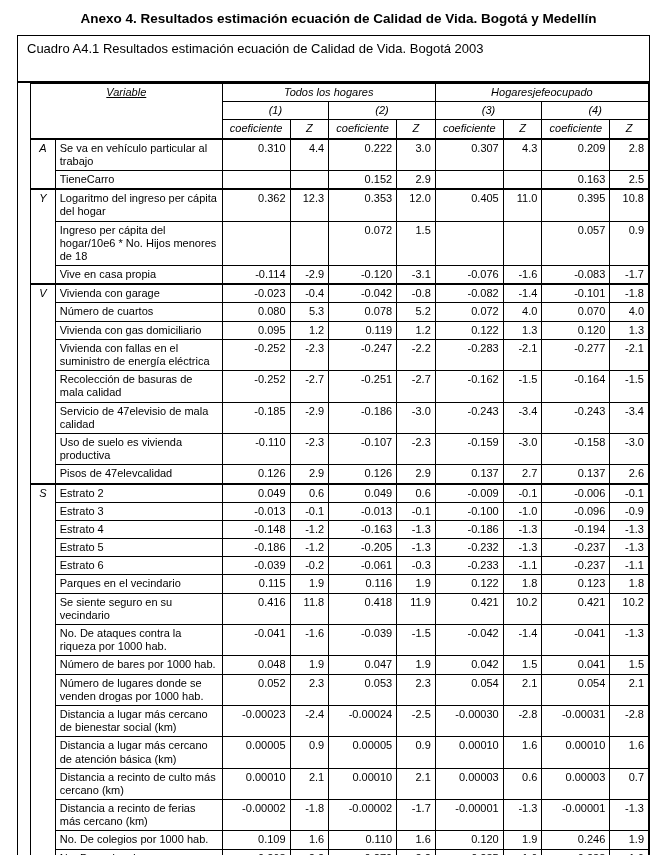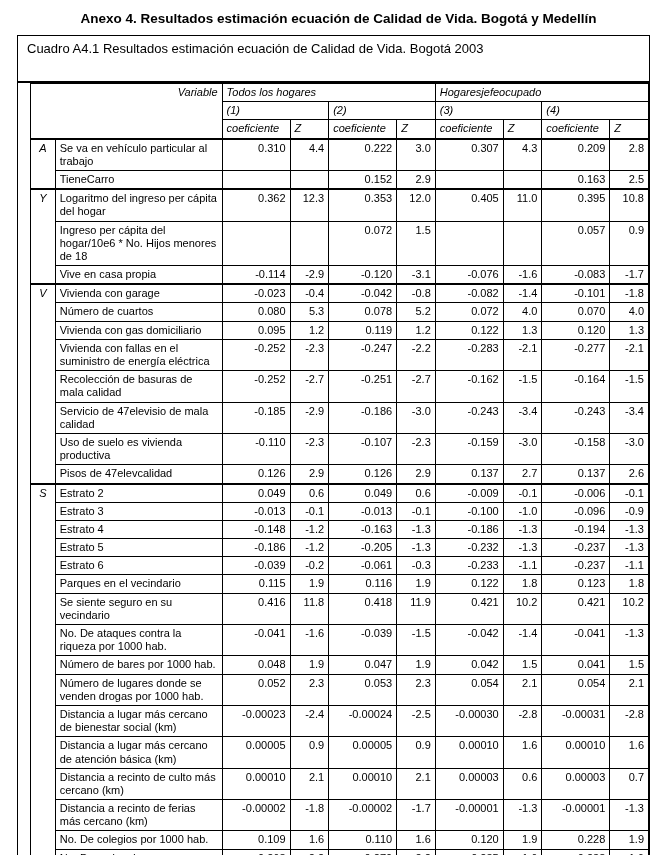--- a/index.html
+++ b/index.html
@@ -37,27 +37,29 @@
   }
   table.results td {
     border: 1px solid #000;
     padding: 2px 4px;
     vertical-align: top;
     overflow: hidden;
   }
   thead { border-bottom: 2px solid #000; }
   tbody { border-top: 2px solid #000; }
   thead td {
+    text-align: center;
     font-style: italic;
     padding: 4px 2px;
     vertical-align: top;
   }
   td.var-head {
-    text-align: right;
+    text-align: center;
     padding: 4px 2px 4px 6px;
+    text-decoration: underline;
   }
   td.letter {
     text-align: center;
     font-style: italic;
   }
   td.label { padding-left: 6px; }
   td.num  { text-align: right; padding-right: 8px; }
   td.z    { text-align: right; padding-right: 6px; }
 </style>
 </head>
@@ -414,21 +416,21 @@
             <td class="z">-1.3</td>
           </tr>
           <tr>
             <td class="label">No. De colegios por 1000 hab.</td>
             <td class="num">0.109</td>
             <td class="z">1.6</td>
             <td class="num">0.110</td>
             <td class="z">1.6</td>
             <td class="num">0.120</td>
             <td class="z">1.9</td>
-            <td class="num">0.228</td>
+            <td class="num">0.246</td>
             <td class="z">1.9</td>
           </tr>
           <tr>
             <td class="label">No. De sedes de defensa/justicia por 1000 hab.</td>
             <td class="num">-0.268</td>
             <td class="z">-2.2</td>
             <td class="num">-0.270</td>
             <td class="z">-2.2</td>
             <td class="num">-0.235</td>
             <td class="z">-1.6</td>

